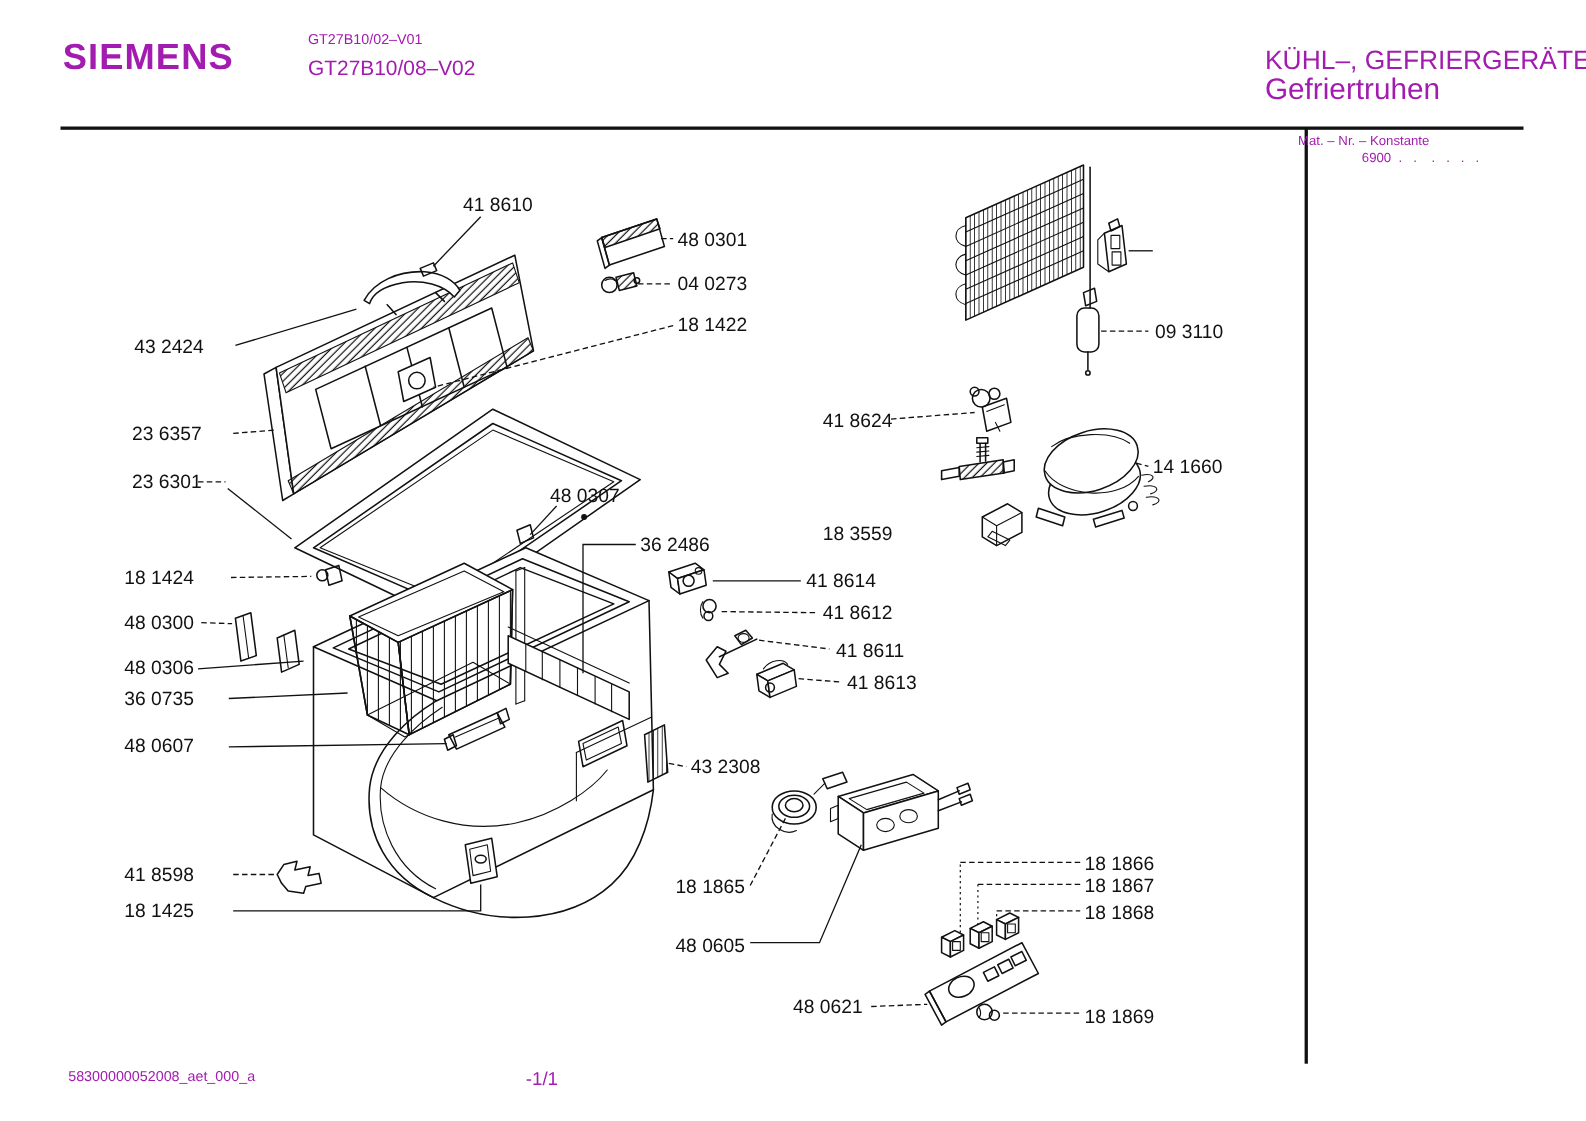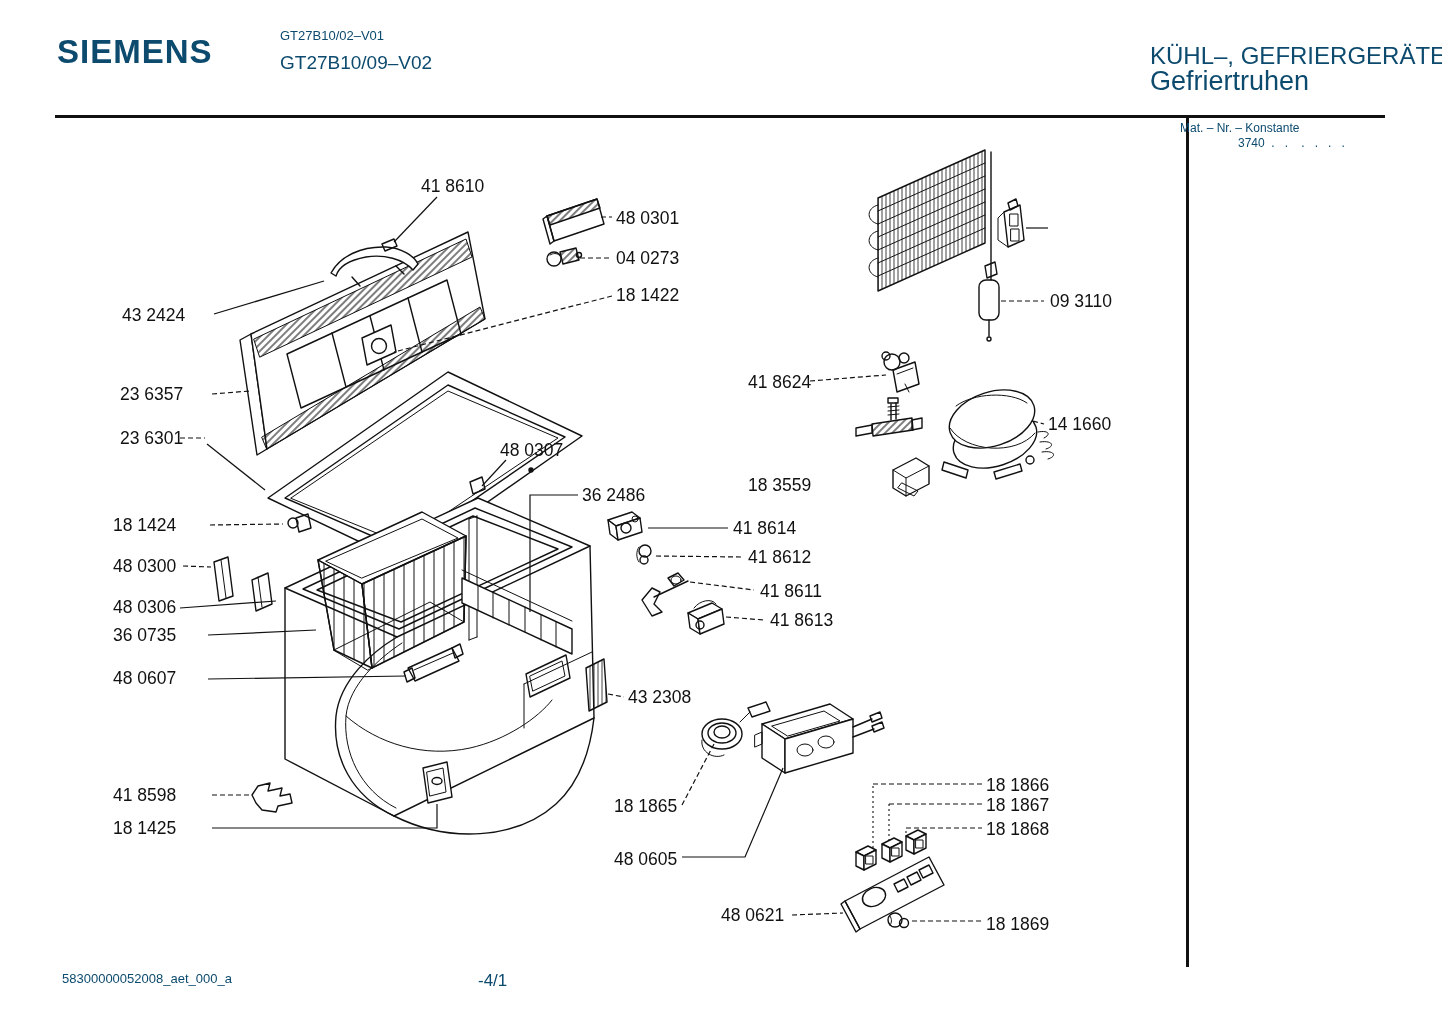--- a/index.html
+++ b/index.html
@@ -1,18 +1,18 @@
 <!DOCTYPE html>
 <html><head>
 <meta charset="utf-8">
 <title>Parts Diagram</title>
 <style>
   html,body{margin:0;padding:0;background:#fff}
   .page{position:relative;width:1442px;height:1019px;background:#fff;
-        font-family:"Liberation Sans",sans-serif;color:#0c4a6e;overflow:hidden}
+        font-family:"Liberation Sans",sans-serif;color:#a21caf;overflow:hidden}
   .abs{position:absolute;white-space:pre}
   .brand{left:57px;top:33px;font-size:33px;font-weight:bold;letter-spacing:1px}
   .model1{left:280px;top:28px;font-size:13px}
   .model2{left:280px;top:52px;font-size:19px}
   .cat1{left:1150px;top:42px;font-size:24px}
   .cat2{left:1150px;top:66px;font-size:27px}
   .rule-h{left:55px;top:115px;width:1330px;height:3px;background:#111}
   .rule-v{left:1186px;top:117px;width:3px;height:850px;background:#111}
   .mat1{left:1180px;top:121px;font-size:12px}
   .mat2{left:1238px;top:136px;font-size:12px}
@@ -27,29 +27,29 @@
   svg .ldo{stroke:#111;stroke-width:1.1;fill:none;stroke-dasharray:2 3}
   svg text{font-size:17.5px;fill:#111;font-family:"Liberation Sans",sans-serif}
 </style>
 </head>
 <body>
 
 <div class="page">
 
   <div class="abs brand">SIEMENS</div>
   <div class="abs model1">GT27B10/02–V01</div>
-  <div class="abs model2">GT27B10/09–V02</div>
+  <div class="abs model2">GT27B10/08–V02</div>
   <div class="abs cat1">KÜHL–, GEFRIERGERÄTE</div>
   <div class="abs cat2">Gefriertruhen</div>
   <div class="abs rule-h"></div>
   <div class="abs rule-v"></div>
   <div class="abs mat1">Mat. – Nr. – Konstante</div>
-  <div class="abs mat2">3740  .   .    .   .   .   .</div>
+  <div class="abs mat2">6900  .   .    .   .   .   .</div>
   <div class="abs foot-id">58300000052008_aet_000_a</div>
-  <div class="abs foot-page">-4/1</div>
+  <div class="abs foot-page">-1/1</div>
 
   <svg class="diagram" width="1442" height="1019" viewBox="0 0 1442 1019">
     <defs>
       <pattern id="hatchDense" width="5" height="5" patternUnits="userSpaceOnUse" patternTransform="rotate(45)">
         <line x1="2" y1="0" x2="2" y2="5" stroke="#111" stroke-width="1.1"></line>
       </pattern>
       <pattern id="fins" width="4" height="8" patternUnits="userSpaceOnUse">
         <line x1="2" y1="0" x2="2" y2="8" stroke="#111" stroke-width="0.8"></line>
       </pattern>
       <pattern id="mesh" width="11" height="11" patternUnits="userSpaceOnUse">

